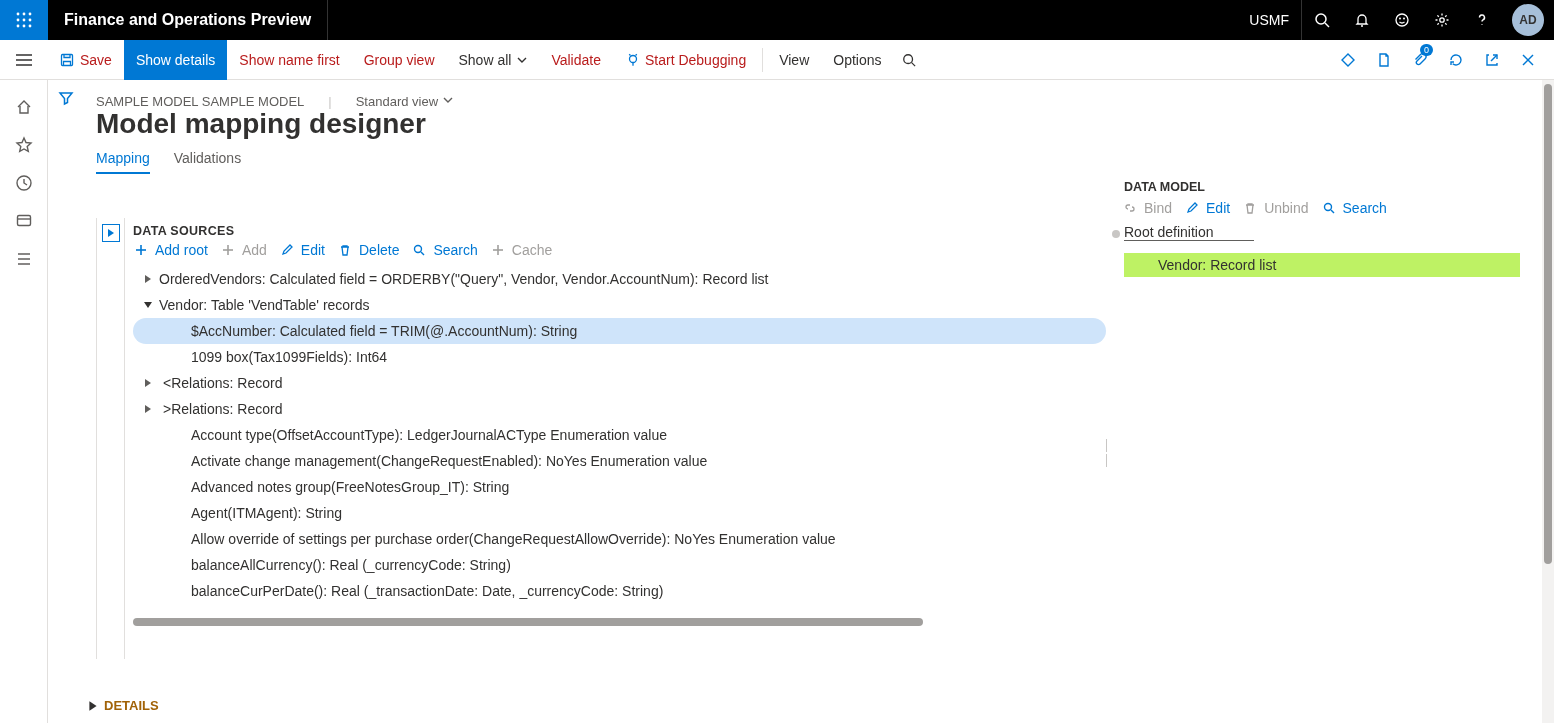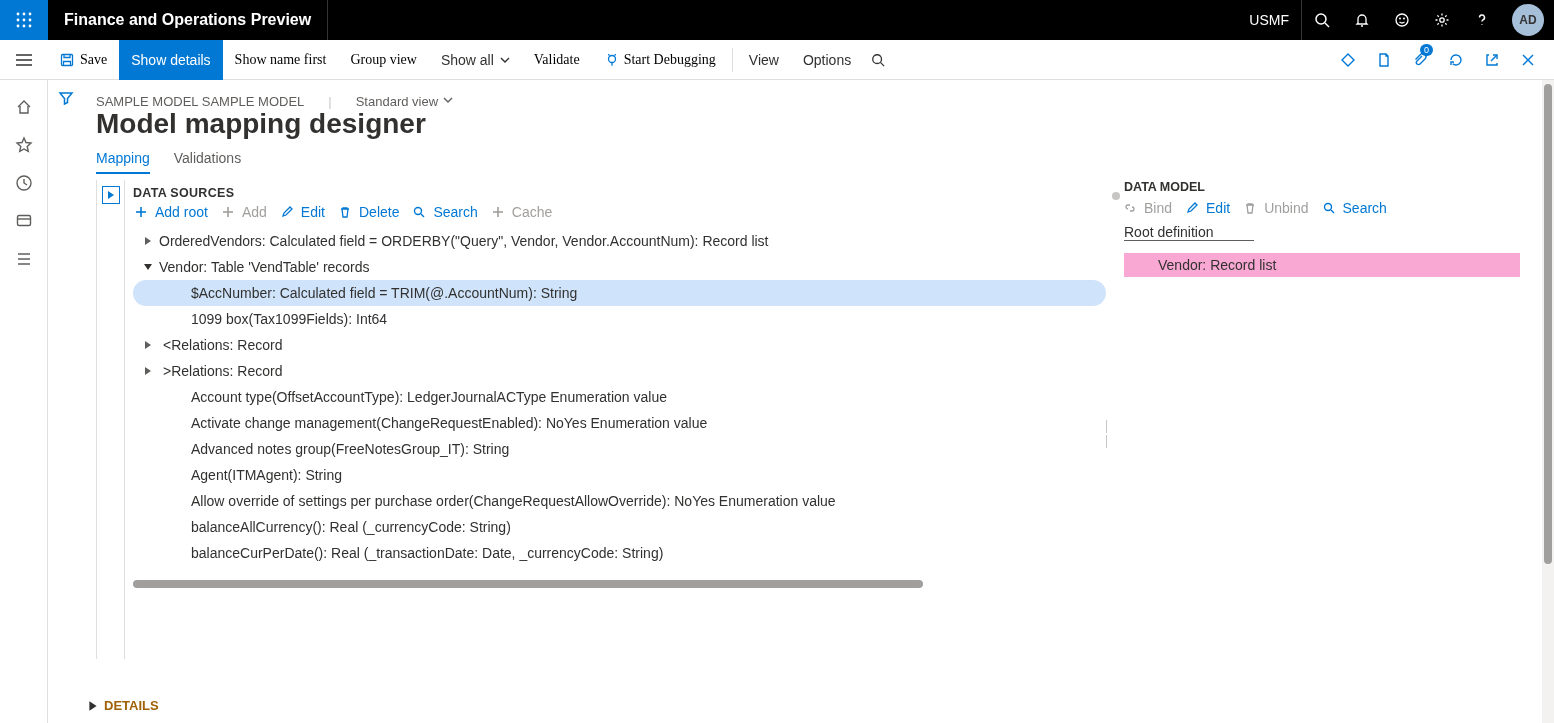--- a/index.html
+++ b/index.html
@@ -91,21 +91,21 @@
     .hamburger svg { stroke: #323130; fill:none; }
     .ap-btn {
       display: flex;
       align-items: center;
       height: 40px;
       padding: 0 12px;
       cursor: pointer;
       color: #323130;
       gap: 6px;
     }
-    .ap-btn.link { color: #000000; font-family: Liberation Serif, serif; }
+    .ap-btn.link { color: #b91c1c; }
     .ap-btn.primary { background: #0078d4; color: #fff; }
     .ap-sep { width: 1px; height: 24px; background: #e1dfdd; margin: 0 4px; }
     .actionpane-spacer { flex: 1; }
     .ap-right {
       display: flex;
       align-items: center;
       padding-right: 8px;
     }
     .ap-icon-btn {
       width: 36px;
@@ -215,20 +215,21 @@
     .designer {
       display: flex;
       position: relative;
       height: calc(100% - 150px);
     }
     .ds-col {
       width: 1010px;
       display: flex;
       border-left: 1px solid #e1dfdd;
       position: relative;
+      margin-top: 38px;
     }
     .ds-col-collapsed-header {
       width: 28px;
       display:flex;
       align-items:flex-start;
       justify-content:center;
       padding-top:6px;
       border-right: 1px solid #e1dfdd;
     }
     .ds-col-collapsed-header .triangle-btn {
@@ -311,21 +312,21 @@
     }
     .dm-toolbar {
       display:flex; gap:14px; margin-bottom:8px;
     }
     .dm-rootlabel { font-size:14px; }
     .dm-divider {
       height:1px; background:#605e5c;
       width:130px; margin-bottom:12px;
     }
     .dm-row {
-      background:#f9a8d4;
+      background:#bef264;
       padding:4px 10px 4px 34px;
       margin-right:10px;
     }
 
     
     .splitter {
       position:absolute;
       right:-6px; top:50%;
       width:12px; height:28px;
       display:flex; flex-direction:column; gap:2px;

